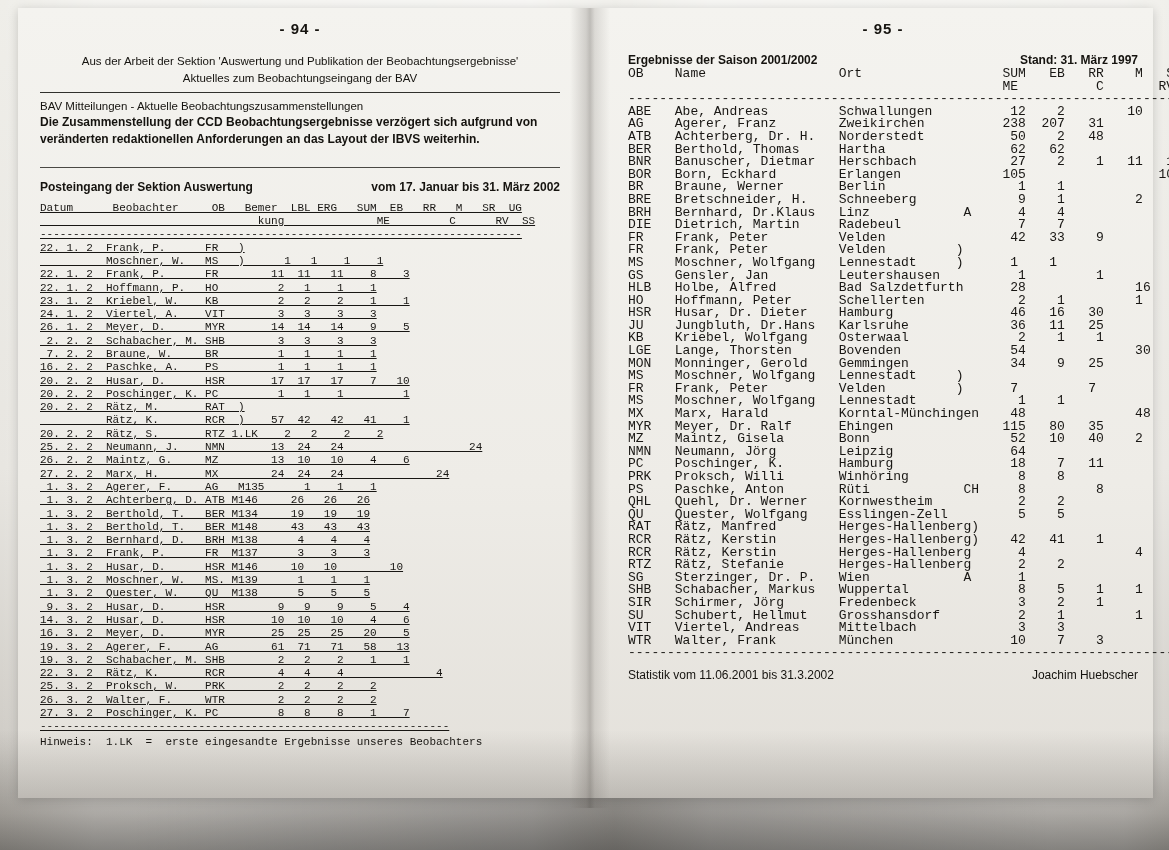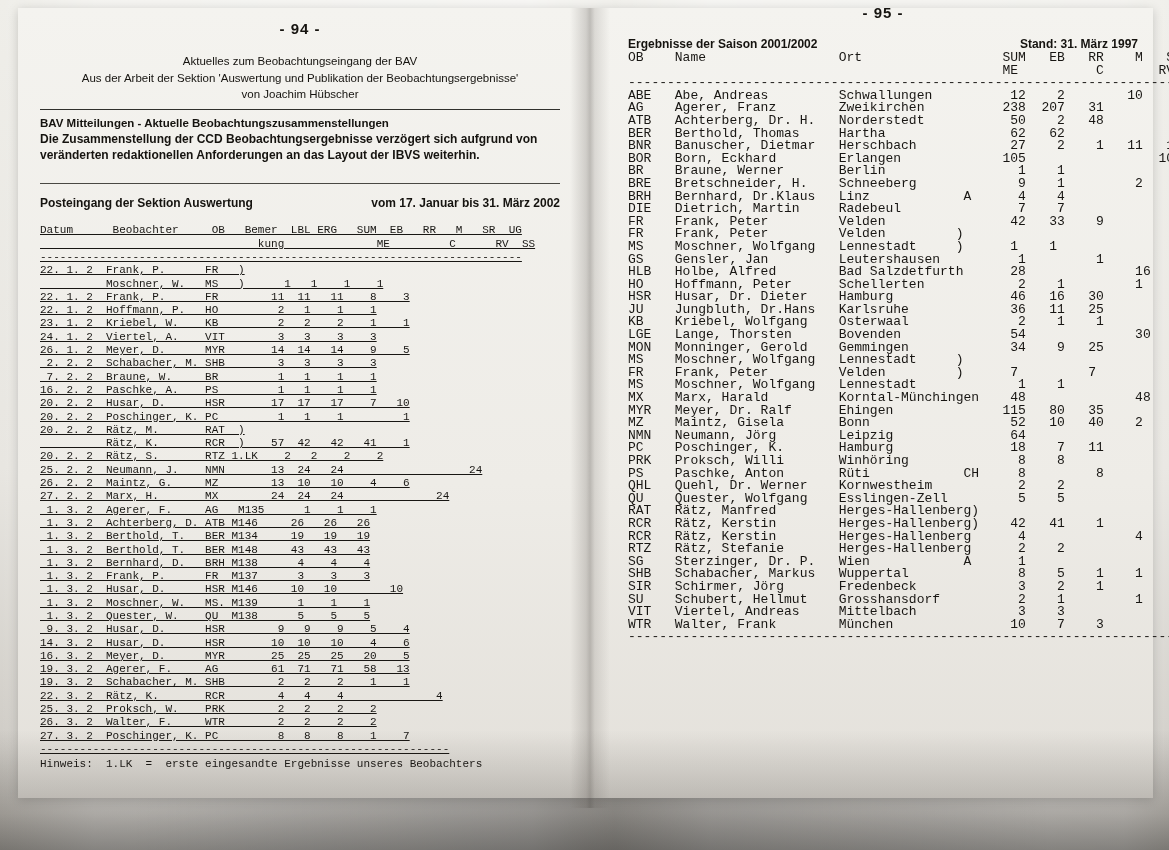--- a/index.html
+++ b/index.html
@@ -68,57 +68,57 @@
     margin: 0 8px 6px 8px;
   }
   .rule {
     border: 0;
     border-top: 1px solid #30302c;
     margin: 5px 0 7px 0;
   }
   .rule.thin { border-top: 1px solid #4a4843; }
   .sec-title {
     font-size: 11.5px;
-    font-weight: bold;
+    font-weight: normal;
     margin: 2px 0 2px 0;
   }
   .sec-body {
     font-size: 12px;
     font-weight: bold;
     line-height: 1.35;
     margin-bottom: 20px;
   }
   .post-head {
     display: flex;
     justify-content: space-between;
     align-items: baseline;
     font-size: 12px;
     font-weight: bold;
     margin-top: 12px;
-    margin-bottom: 14px;
+    margin-bottom: 8px;
   }
   .mono {
     font-family: "Liberation Mono", "DejaVu Sans Mono", monospace;
     font-size: 11px;
     line-height: 13.3px;
     white-space: pre;
     color: #181613;
     text-decoration: underline;
   }
   .hinweis {
     font-family: "Liberation Mono", monospace;
     font-size: 11px;
     margin-top: 2px;
     white-space: pre;
   }
 
   
   .right-page {
     position: absolute;
-    left: 628px; top: 4px;
+    left: 628px; top: 20px;
     width: 510px;
     color: #15130f;
   }
   .r-head {
     display: flex;
     justify-content: space-between;
     align-items: baseline;
     font-size: 12px;
     font-weight: bold;
     margin-bottom: 1px;
@@ -143,23 +143,22 @@
 <body>
 
 <div class="page">
   <div class="paper-sheet"></div>
   <div class="gutter"></div>
 
   <div class="left-page">
     <div class="page-num blur">- 94 -</div>
 
     <div class="hdr-block blur">
+      <div>Aus der Arbeit der Sektion 'Auswertung und Publikation der Beobachtungsergebnisse'</div>
       <div>Aktuelles zum Beobachtungseingang der BAV</div>
-      <div>Aus der Arbeit der Sektion 'Auswertung und Publikation der Beobachtungsergebnisse'</div>
-      <div>von Joachim Hübscher</div>
     </div>
 
     <hr class="rule">
 
     <div class="sec-title blur">BAV Mitteilungen - Aktuelle Beobachtungszusammenstellungen</div>
     <div class="sec-body blur">Die Zusammenstellung der CCD Beobachtungsergebnisse verzögert sich aufgrund von veränderten redaktionellen Anforderungen an das Layout der IBVS weiterhin.</div>
 
     <hr class="rule thin">
 
     <div class="post-head blur">
@@ -259,16 +258,20 @@
 RCR   Rätz, Kerstin        Herges-Hallenberg      4              4
 RTZ   Rätz, Stefanie       Herges-Hallenberg      2    2
 SG    Sterzinger, Dr. P.   Wien            A      1                    1
 SHB   Schabacher, Markus   Wuppertal              8    5    1    1    1
 SIR   Schirmer, Jörg       Fredenbeck             3    2    1
 SU    Schubert, Hellmut    Grosshansdorf          2    1         1
 VIT   Viertel, Andreas     Mittelbach             3    3
 WTR   Walter, Frank        München               10    7    3
 ------------------------------------------------------------------------</div>
 
+    <div class="r-foot blur">
+      <span>Statistik vom 11.06.2001 bis 31.3.2002</span>
+      <span>Joachim Huebscher</span>
+    </div>
   </div>
 
   <div class="bottom-shadow"></div>
 </div>
 
 </body></html>

